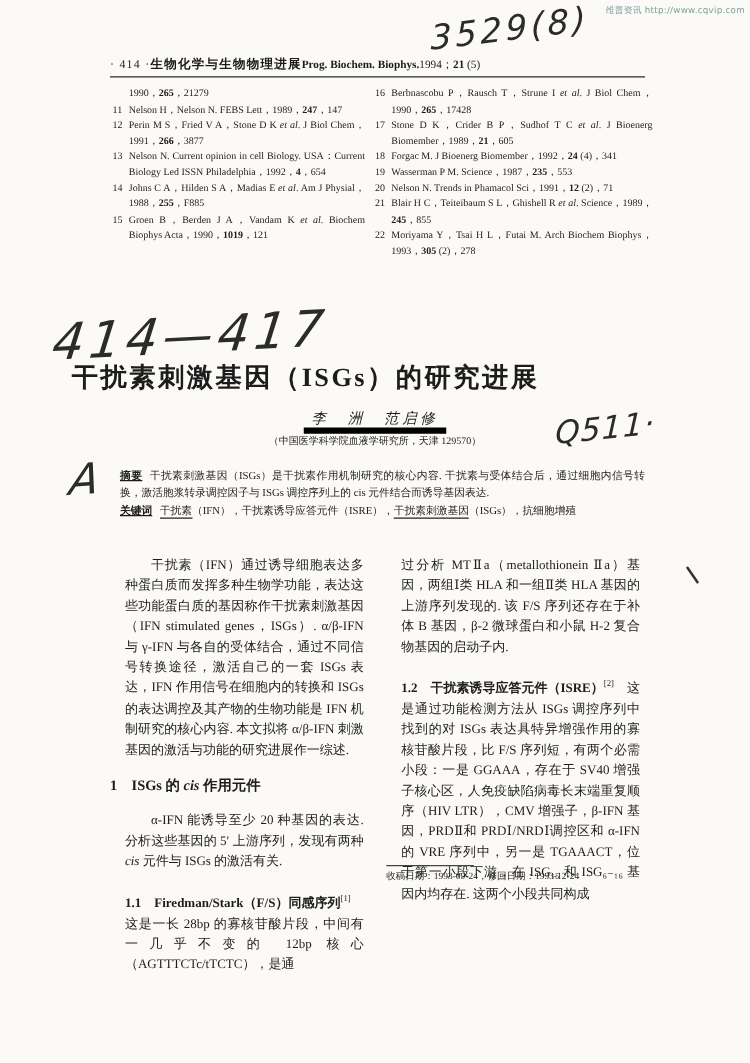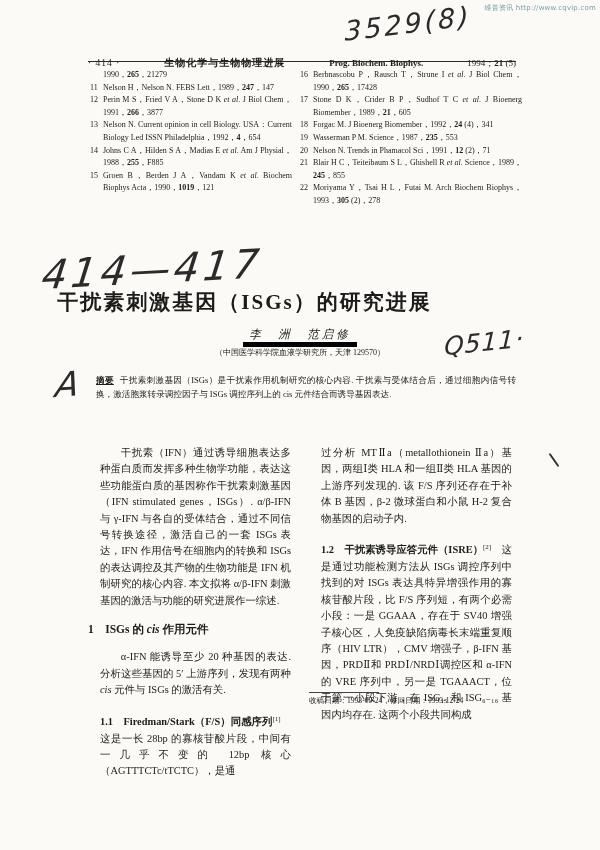--- a/index.html
+++ b/index.html
@@ -11,21 +11,21 @@
 
   
   .hand{font-family:"DejaVu Sans",sans-serif;font-style:italic;color:#2b2b2b;}
   .hand-3529{position:absolute;top:8px;left:344px;font-size:27px;transform:rotate(-7deg) skewX(-6deg);letter-spacing:3px;font-weight:300;}
   .hand-range{position:absolute;top:246px;left:42px;font-size:40px;transform:rotate(-3deg) skewX(-10deg);letter-spacing:4px;font-weight:300;}
   .hand-q{position:absolute;top:328px;left:444px;font-size:25px;transform:rotate(-6deg) skewX(-8deg);letter-spacing:1px;}
   .hand-a{position:absolute;top:364px;left:56px;font-size:34px;transform:rotate(-4deg) skewX(-12deg);}
   .pen-stroke{position:absolute;top:452px;left:553px;width:2px;height:16px;background:#333;transform:rotate(-35deg);border-radius:2px;}
 
   
-  .header{position:absolute;top:44px;left:88px;width:428px;display:flex;justify-content:space-between;align-items:baseline;font-size:9px;margin-top:12px;}
+  .header{position:absolute;top:44px;left:88px;width:428px;display:flex;align-items:baseline;font-size:9px;}
   .header .pageno{font-size:9.5px;letter-spacing:1px;}
   .header .jcn{font-weight:bold;font-size:10px;letter-spacing:1px;}
   .header .jen{font-weight:bold;font-size:9px;}
   .header .issue{font-size:9px;}
   .header-rule{position:absolute;top:61px;left:88px;width:428px;border-top:1.6px solid #2a2a2a;}
 
   
   .refs{position:absolute;top:69px;left:90px;width:432px;display:flex;font-size:8px;line-height:12.6px;}
   .refcol{box-sizing:border-box;}
   .refcol.left{width:210px;padding-right:8px;}
@@ -143,20 +143,21 @@
 
   <div class="authors"><span>李　洲　范启修</span></div>
 
   <div class="affil">（中国医学科学院血液学研究所，天津 129570）</div>
 
   <div class="hand hand-q">Q511·</div>
   <div class="hand hand-a">A</div>
 
   <div class="abstract">
     <div><span class="lbl">摘要</span><span>干扰素刺激基因（ISGs）是干扰素作用机制研究的核心内容. 干扰素与受体结合后，通过细胞内信号转换，激活胞浆转录调控因子与 ISGs 调控序列上的 cis 元件结合而诱导基因表达.</span></div>
+    <div class="kwline"><span class="lbl">关键词</span><span id="kw-parts"><span class="kw-u">干扰素</span><span>（IFN），干扰素诱导应答元件（ISRE），</span><span class="kw-u">干扰素刺激基因</span><span>（ISGs），抗细胞增殖</span></span></div>
   </div>
 
   <div class="col left">
       <p>干扰素（IFN）通过诱导细胞表达多种蛋白质而发挥多种生物学功能，表达这些功能蛋白质的基因称作干扰素刺激基因（IFN stimulated genes，ISGs）. α/β-IFN 与 γ-IFN 与各自的受体结合，通过不同信号转换途径，激活自己的一套 ISGs 表达，IFN 作用信号在细胞内的转换和 ISGs 的表达调控及其产物的生物功能是 IFN 机制研究的核心内容. 本文拟将 α/β-IFN 刺激基因的激活与功能的研究进展作一综述.</p>
       <div class="h1">1　ISGs 的 <i>cis</i> 作用元件</div>
       <p>α-IFN 能诱导至少 20 种基因的表达. 分析这些基因的 5′ 上游序列，发现有两种 <i>cis</i> 元件与 ISGs 的激活有关.</p>
       <p class="flush"><b>1.1　Firedman/Stark（F/S）同感序列</b><sup>[1]</sup>　这是一长 28bp 的寡核苷酸片段，中间有一几乎不变的 12bp 核心（AGTTTCTc/tTCTC），是通</p>
     </div>
   <div class="col right">
       <p class="flush">过分析 MTⅡa（metallothionein Ⅱa）基因，两组Ⅰ类 HLA 和一组Ⅱ类 HLA 基因的上游序列发现的. 该 F/S 序列还存在于补体 B 基因，β-2 微球蛋白和小鼠 H-2 复合物基因的启动子内.</p>

